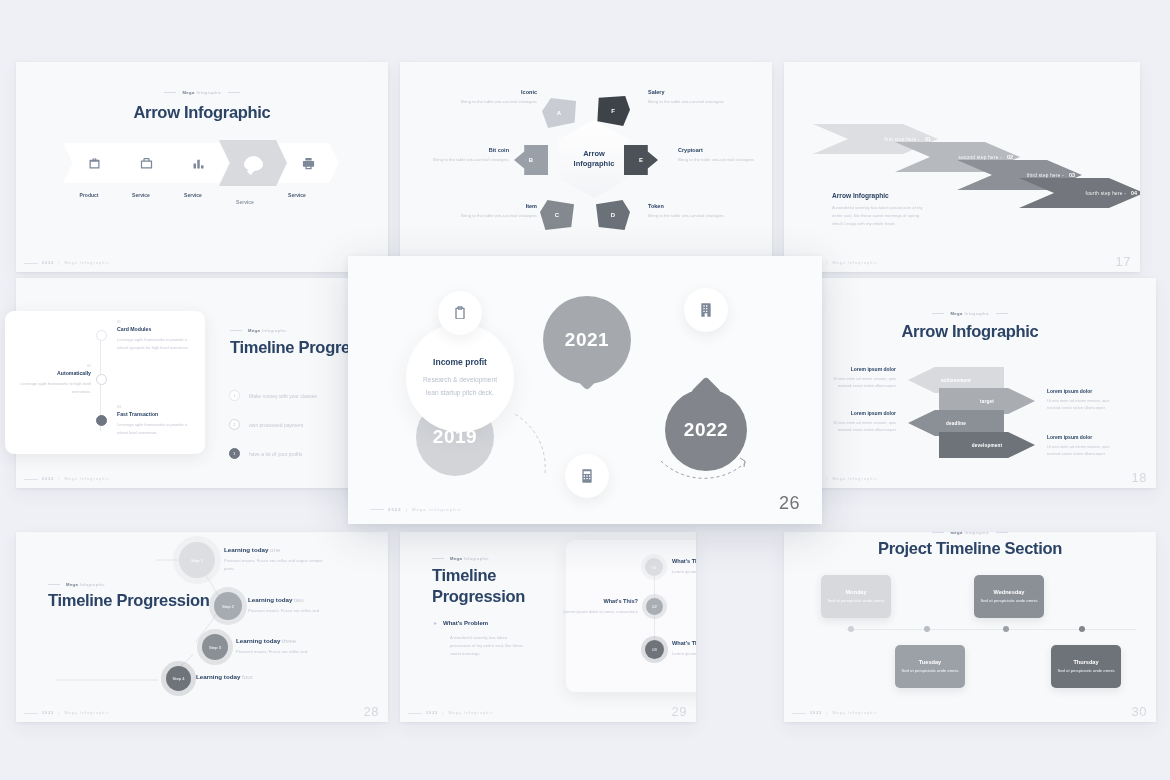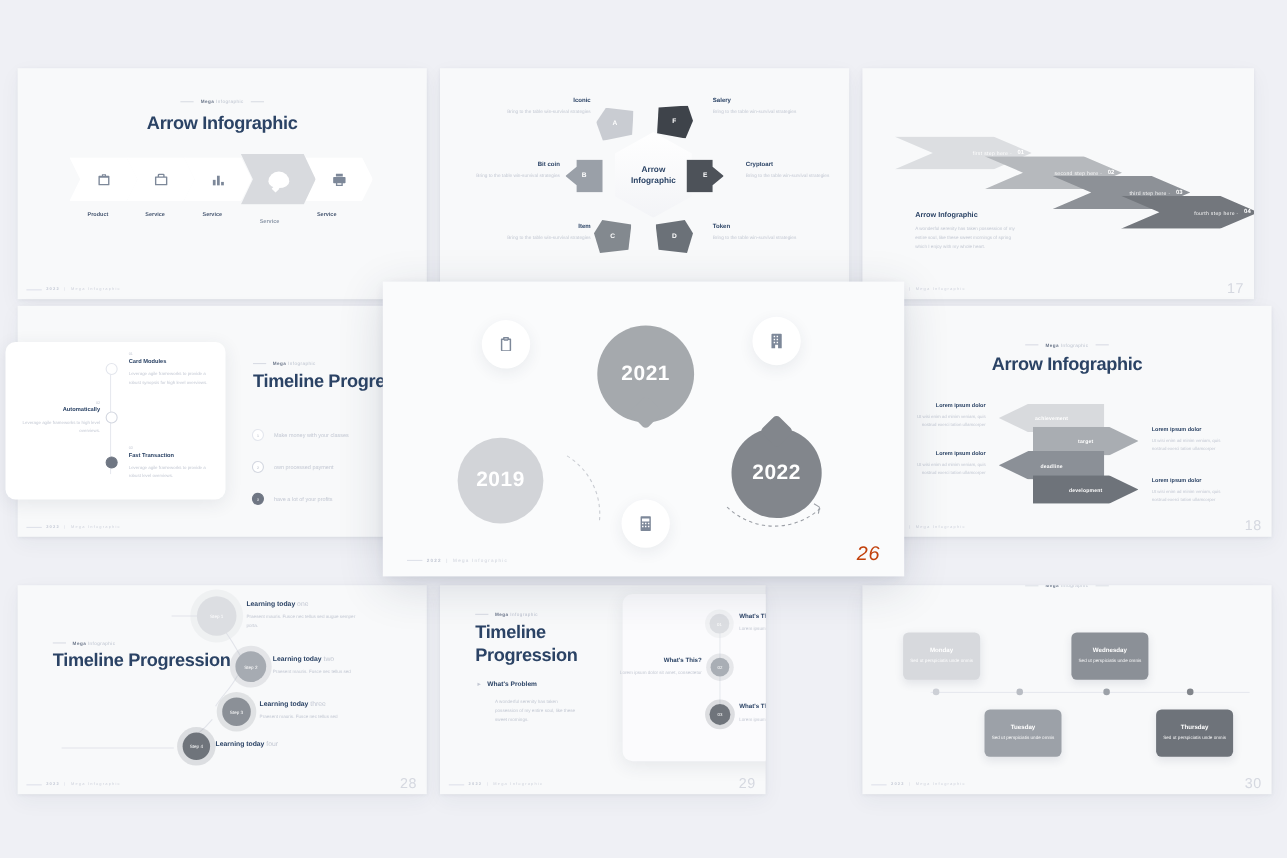--- a/index.html
+++ b/index.html
@@ -477,20 +477,21 @@
     </div>
     <div class="pagenum">29</div>
   </div>
 
   <div class="slide" style="left:784px;top:532px;width:372px;height:190px;">
     <div class="eyebrow" style="position:absolute;left:0;right:0;top:-2px;">
       <span class="dash"></span>
       <span class="txt"><b>Mega</b> <span>Infographic</span></span>
       <span class="dash"></span>
     </div>
+    <div class="title" style="position:absolute;left:0;right:0;top:7px;text-align:center;font-size:16.5px;">Project Timeline Section</div>
 
     <div class="tl-line" style="left:62px;top:97px;width:290px;height:1px;"></div>
 
     <div class="daybox" style="left:37px;top:43px;width:70px;height:43px;background:#d7d9dd;">
       <span class="d">Monday</span>
       <span class="s">Sed ut perspiciatis unde omnis</span>
     </div>
     <div class="tldot" style="left:64px;top:94px;background:#cdd0d6;"></div>
 
     <div class="daybox" style="left:111px;top:113px;width:70px;height:43px;background:#9ca1a8;">
@@ -527,20 +528,24 @@
       <path d="M199,70 A58,58 0 0 1 281,76" stroke="#b9bcc2" stroke-width="1" fill="none" stroke-dasharray="3,3"></path>
       <path d="M278,73 l-4,-4 M278,73 l-5,3" stroke="#b9bcc2" stroke-width="1" fill="none"></path>
       <path d="M313,205 A62,62 0 0 0 399,205" stroke="#9a9ea5" stroke-width="1" fill="none" stroke-dasharray="3,3"></path>
       <path d="M397,205 l-5,-3 M397,205 l-1,6" stroke="#9a9ea5" stroke-width="1" fill="none"></path>
     </svg>
 
     <div class="year" style="left:68px;top:142px;width:78px;height:78px;background:#d2d4d8;">
       <span>2019</span>
     </div>
 
+    <div class="o-card" style="left:58px;top:68px;width:108px;height:108px;">
+      <div class="ct">Income profit</div>
+      <div class="cp">Research &amp; development lean startup pitch deck.</div>
+    </div>
     <div class="icon-bubble" style="left:90px;top:35px;">
       <svg viewBox="0 0 24 24">
           <path d="M9 2h6a1 1 0 011 1v1h2a1 1 0 011 1v15a1 1 0 01-1 1H6a1 1 0 01-1-1V5a1 1 0 011-1h2V3a1 1 0 011-1zm1 2v1h4V4h-4zM7 6v14h10V6h-2v1H9V6H7z"></path>
         </svg>
     </div>
 
     <div class="year" style="left:195px;top:40px;width:88px;height:88px;background:#a5a9ad;">
       <span class="nub" style="background:#a5a9ad;left:33px;top:68px;"></span>
       <span>2021</span>
     </div>
@@ -561,16 +566,16 @@
           <path d="M6 2h12a1 1 0 011 1v19H5V3a1 1 0 011-1zm2 3v2h2V5H8zm4 0v2h2V5h-2zM8 9v2h2V9H8zm4 0v2h2V9h-2zm-4 4v2h2v-2H8zm4 0v2h2v-2h-2zm-2 4v5h4v-5h-4z"></path>
         </svg>
     </div>
 
     <div class="footer" style="left:22px;bottom:12px;font-size:4.2px;">
       <span class="dash"></span>
       <b>2022</b>
       <span>|</span>
       <span>Mega Infographic</span>
     </div>
-    <div class="pagenum" style="right:22px;bottom:10px;font-size:18px;color:#c2410c;font-style:italic;">26</div>
+    <div class="pagenum" style="right:22px;bottom:10px;font-size:18px;color:#737373;">26</div>
   </div>
 
 </div>
 
 </body></html>

